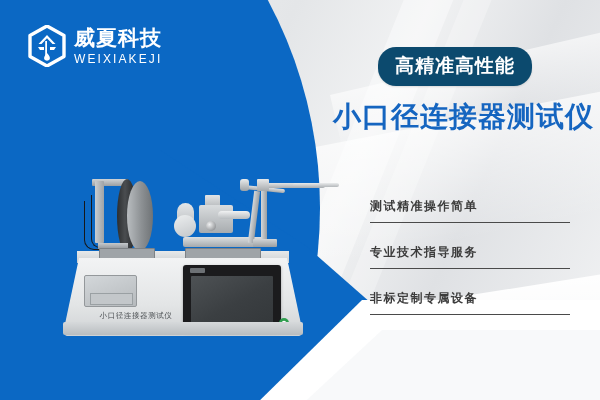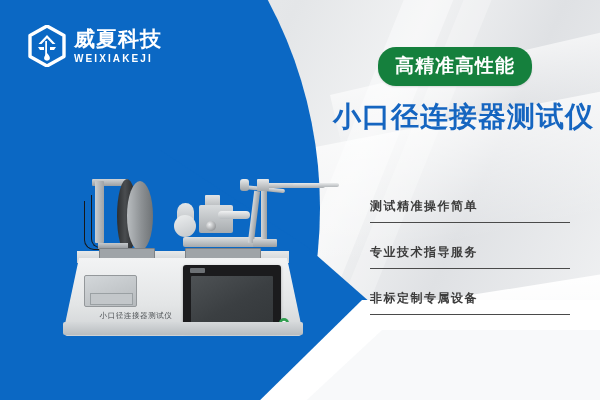--- a/index.html
+++ b/index.html
@@ -50,34 +50,34 @@
 
   
   .logo{position:absolute;left:28px;top:25px;display:flex;align-items:center;gap:8px;}
   .logo-mark{width:38px;height:42px;display:block;}
   .logo-text{display:flex;flex-direction:column;line-height:1;}
   .logo-cn{
     color:#ffffff;font-size:21px;font-weight:bold;letter-spacing:1px;
     font-family:"DejaVu Sans","Liberation Sans",sans-serif;
   }
   .logo-en{
-    color:#ffffff;font-size:10px;font-weight:bold;letter-spacing:2.1px;margin-top:4px;
+    color:#ffffff;font-size:12px;font-weight:normal;letter-spacing:2.1px;margin-top:4px;
   }
 
   
   .watermark{
     position:absolute;left:30px;top:105px;
     font-size:17px;font-weight:bold;letter-spacing:16px;
     color:rgba(255,255,255,.17);white-space:nowrap;
   }
 
   
   .badge{
     position:absolute;left:378px;top:47px;
-    background:#15803d;color:#fff;border-radius:18px;
+    background:#0c4a6e;color:#fff;border-radius:18px;
     padding:6px 17px 7px;font-size:19px;font-weight:bold;letter-spacing:1px;
     font-family:"DejaVu Sans","Liberation Sans",sans-serif;
     box-shadow:0 1px 2px rgba(0,0,0,.12);
   }
   .headline{
     position:absolute;left:333px;top:98px;
     color:#1565c0;font-size:28px;font-weight:bold;letter-spacing:1px;white-space:nowrap;
     font-family:"DejaVu Sans","Liberation Sans",sans-serif;
   }
   .features{position:absolute;left:370px;top:198px;width:200px;}

